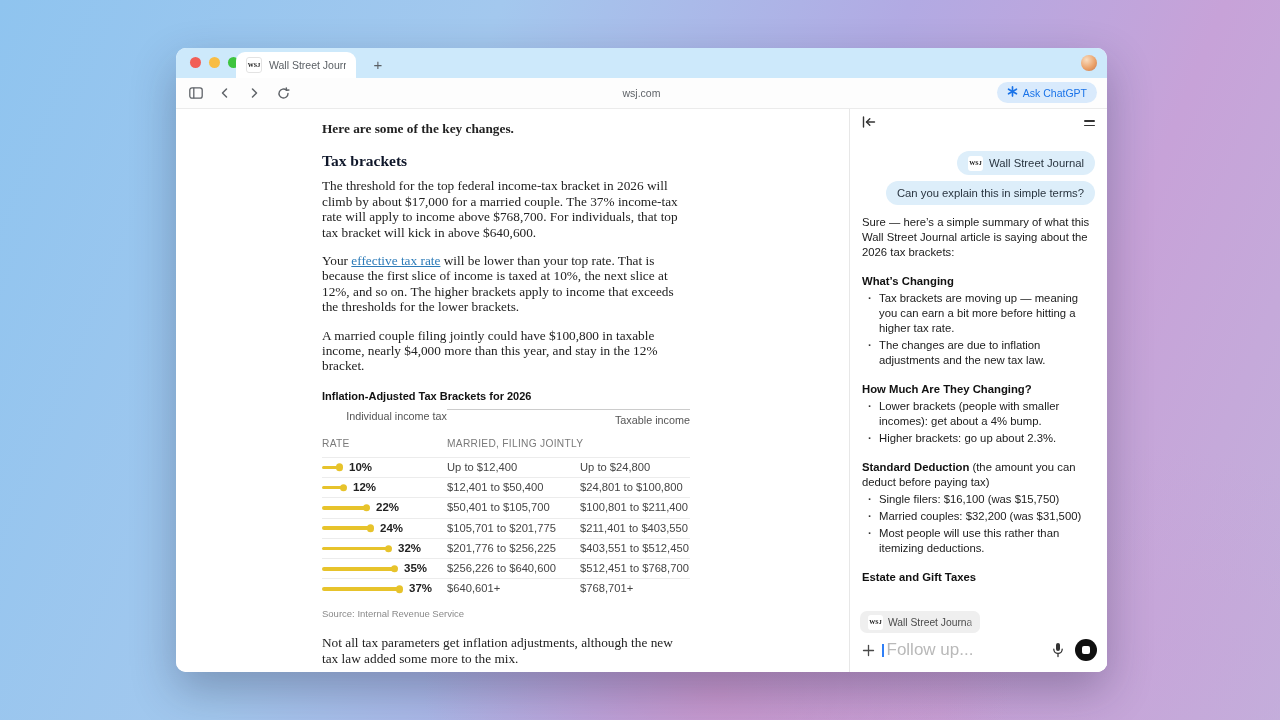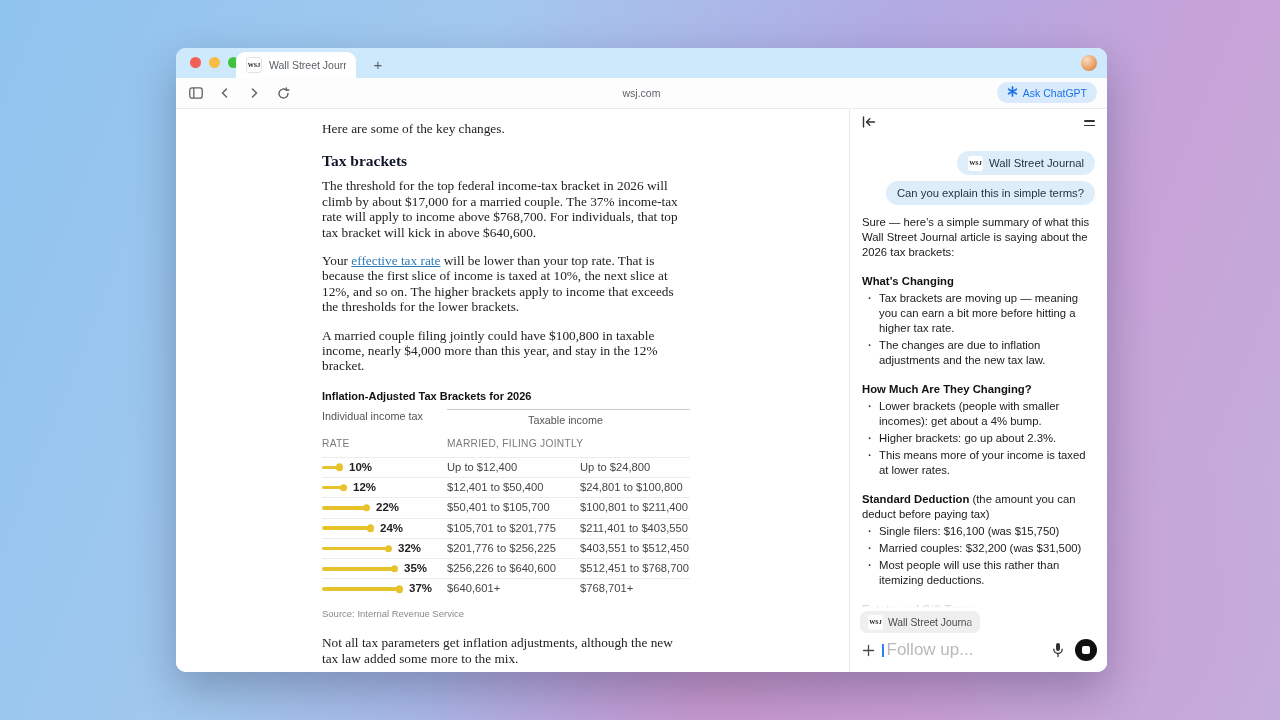--- a/index.html
+++ b/index.html
@@ -31,28 +31,28 @@
   .nav-icons{display:flex;align-items:center;gap:9px;padding-left:10px;}
   .nav-btn{width:20px;height:20px;display:flex;align-items:center;justify-content:center;}
   .url{position:absolute;left:0;right:0;text-align:center;font-size:10.5px;color:#5f6368;pointer-events:none;}
   .ask-pill{position:absolute;right:10px;top:4px;height:21px;background:#d9eafc;border-radius:12px;
     display:flex;align-items:center;gap:5px;padding:0 10px;font-size:10.5px;font-weight:500;color:#1a73e8;}
   
   .content{flex:1;display:flex;min-height:0;background:#fff;}
   .article{flex:1;overflow:hidden;}
   .article-col{margin-left:146px;width:368px;padding-top:12px;color:#222;
     font-family:"Liberation Serif","DejaVu Serif",serif;font-size:13.3px;line-height:15.4px;}
-  .intro{margin:0;}
+  .intro{margin:0;font-weight:bold;}
   .h2{font-size:15.5px;font-weight:bold;line-height:18px;margin:16px 0 8px 0;color:#0f172a;}
   .p{margin:0 0 13px 0;}
   .link{color:#2c7bb8;text-decoration:underline;cursor:pointer;}
   
   .wsj-table{font-family:"Liberation Sans",sans-serif;margin:16px 0 3px 0;}
   .t-title{font-size:11px;font-weight:bold;color:#111;line-height:12px;}
-  .t-group{display:flex;margin-top:7px;font-size:10.8px;color:#555;}
+  .t-group{display:flex;margin-top:7px;font-size:10.8px;color:#555;text-align:right;}
   .g-left{width:125px;}
   .g-right{flex:1;border-top:1px solid #ccc;padding:3px 0 0 81px;box-sizing:border-box;}
   .t-head{display:flex;margin-top:8px;padding-bottom:5px;font-size:10.2px;color:#7a7a7a;letter-spacing:.3px;}
   .h-rate{width:125px;} .h-single{width:133px;} .h-married{flex:1;}
   .trow{display:flex;align-items:center;height:19.3px;border-top:1px solid #ececec;font-size:11.2px;color:#454545;}
   .c-rate{width:125px;display:flex;align-items:center;}
   .c-single{width:133px;} .c-married{flex:1;}
   .bar{position:relative;height:3.5px;border-radius:2px;background:#e7c32b;}
   .bar::after{content:'';position:absolute;right:-4px;top:50%;transform:translateY(-50%);
     width:7.5px;height:7.5px;border-radius:50%;background:#e7c32b;}
@@ -276,21 +276,20 @@
                 <li>Tax brackets are moving up — meaning you can earn a bit more before hitting a higher tax rate.</li>
                 <li>The changes are due to inflation adjustments and the new tax law.</li>
               </ul>
             </div>
 
             <div class="sec">
               <div class="sec-h">How Much Are They Changing?</div>
               <ul>
                 <li>Lower brackets (people with smaller incomes): get about a 4% bump.</li>
                 <li>Higher brackets: go up about 2.3%.</li>
-                <li>This means more of your income is taxed at lower rates.</li>
               </ul>
             </div>
 
             <div class="sec">
               <div class="sec-h"><span>Standard Deduction</span><span class="suffix"> (the amount you can deduct before paying tax)</span></div>
               <ul>
                 <li>Single filers: $16,100 (was $15,750)</li>
                 <li>Married couples: $32,200 (was $31,500)</li>
                 <li>Most people will use this rather than itemizing deductions.</li>
               </ul>

